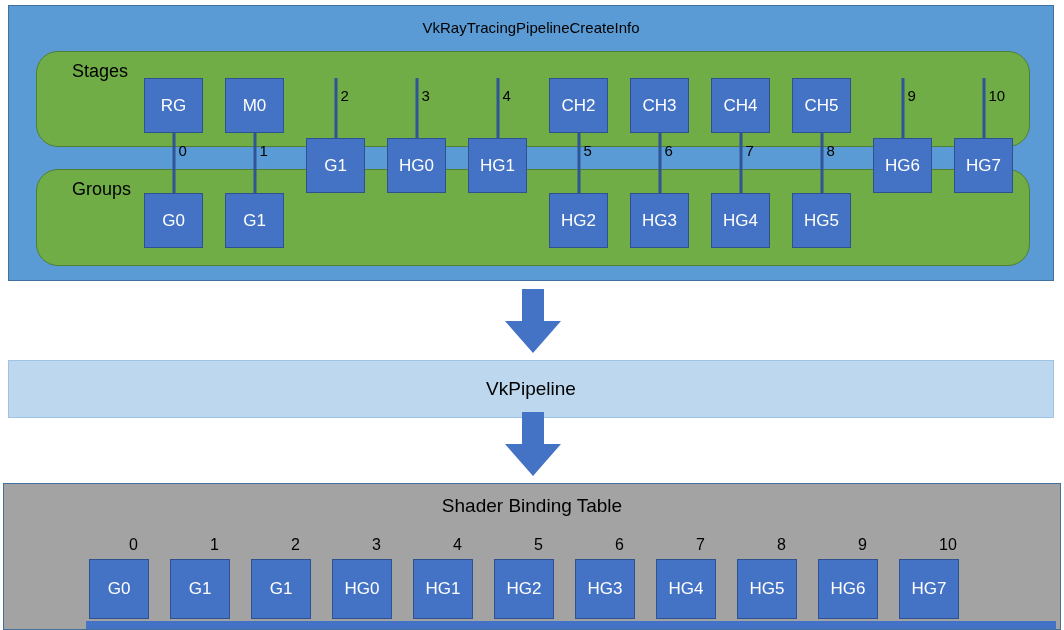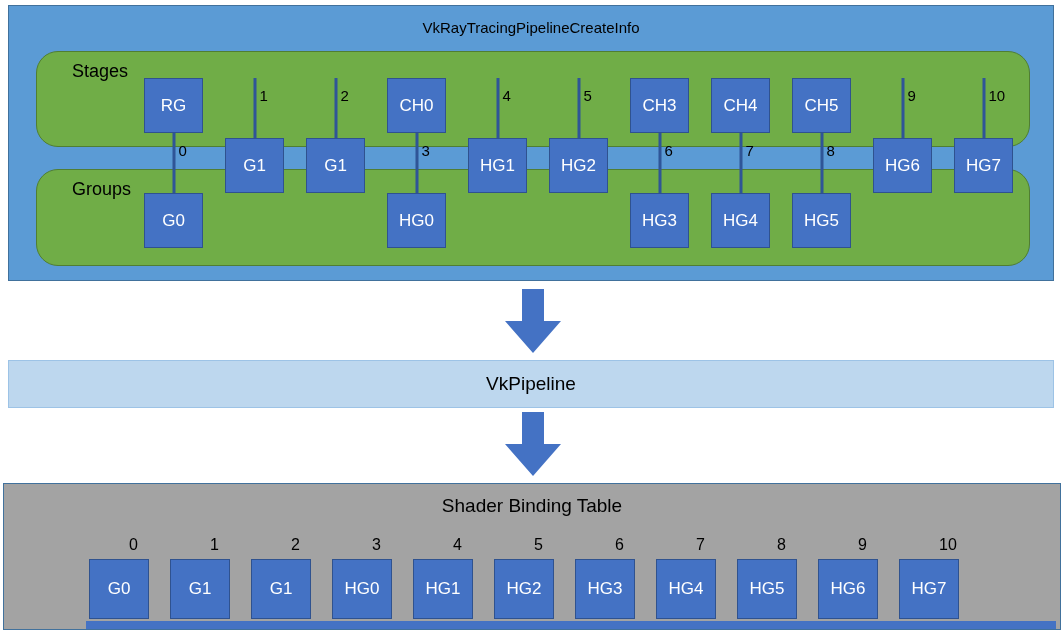--- a/index.html
+++ b/index.html
@@ -101,21 +101,21 @@
     left: 505px;
     width: 56px; height: 64px;
   }
   .arrow-1 { top: 289px; }
   .arrow-2 { top: 412px; }
 
   
   .pipeline-bar {
     position: absolute;
     left: 8px; top: 360px;
-    width: 1046px; height: 48px;
+    width: 1046px; height: 58px;
     background: #BDD7EE;
     border: 1px solid #9DC3E6;
     box-sizing: border-box;
     display: flex;
     align-items: center;
     justify-content: center;
     font-size: 19px;
     color: #000000;
   }
 
@@ -189,53 +189,54 @@
     <div class="col">
       <div class="node">RG</div>
       <div class="connector">
         <div class="line"></div>
         <span class="idx">0</span>
       </div>
       <div class="node">G0</div>
     </div>
 
     <div class="col">
+      <div class="node">M0</div>
       <div class="connector">
         <div class="line"></div>
         <span class="idx">1</span>
       </div>
       <div class="node">G1</div>
     </div>
 
     <div class="col">
       <div class="connector">
         <div class="line"></div>
         <span class="idx">2</span>
       </div>
       <div class="node">G1</div>
     </div>
 
     <div class="col">
-      <div class="node">CH0</div>
       <div class="connector">
         <div class="line"></div>
         <span class="idx">3</span>
       </div>
       <div class="node">HG0</div>
     </div>
 
     <div class="col">
       <div class="connector">
         <div class="line"></div>
         <span class="idx">4</span>
       </div>
       <div class="node">HG1</div>
     </div>
 
     <div class="col">
+      <div class="node">CH2</div>
       <div class="connector">
         <div class="line"></div>
         <span class="idx">5</span>
       </div>
       <div class="node">HG2</div>
     </div>
 
     <div class="col">
       <div class="node">CH3</div>
       <div class="connector">

